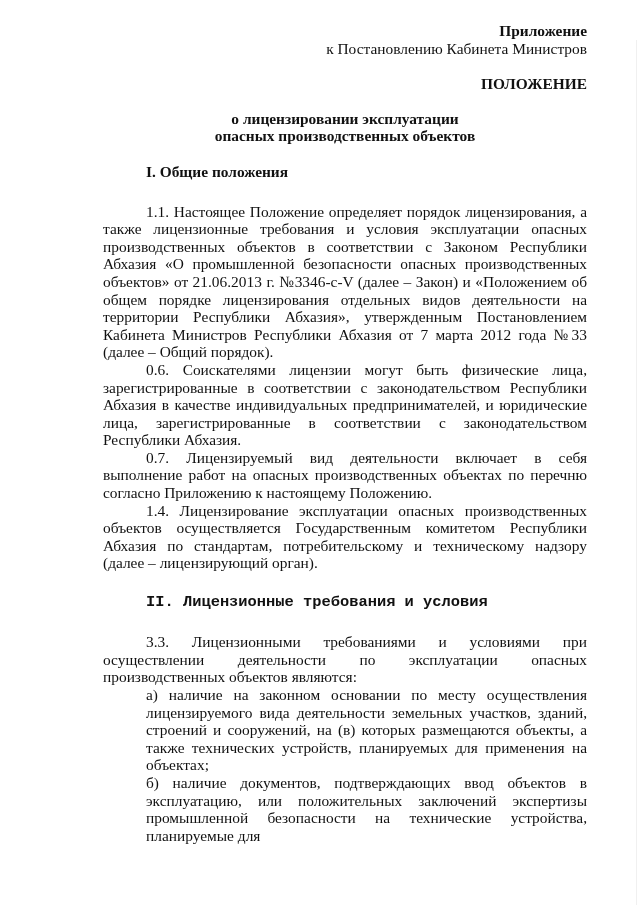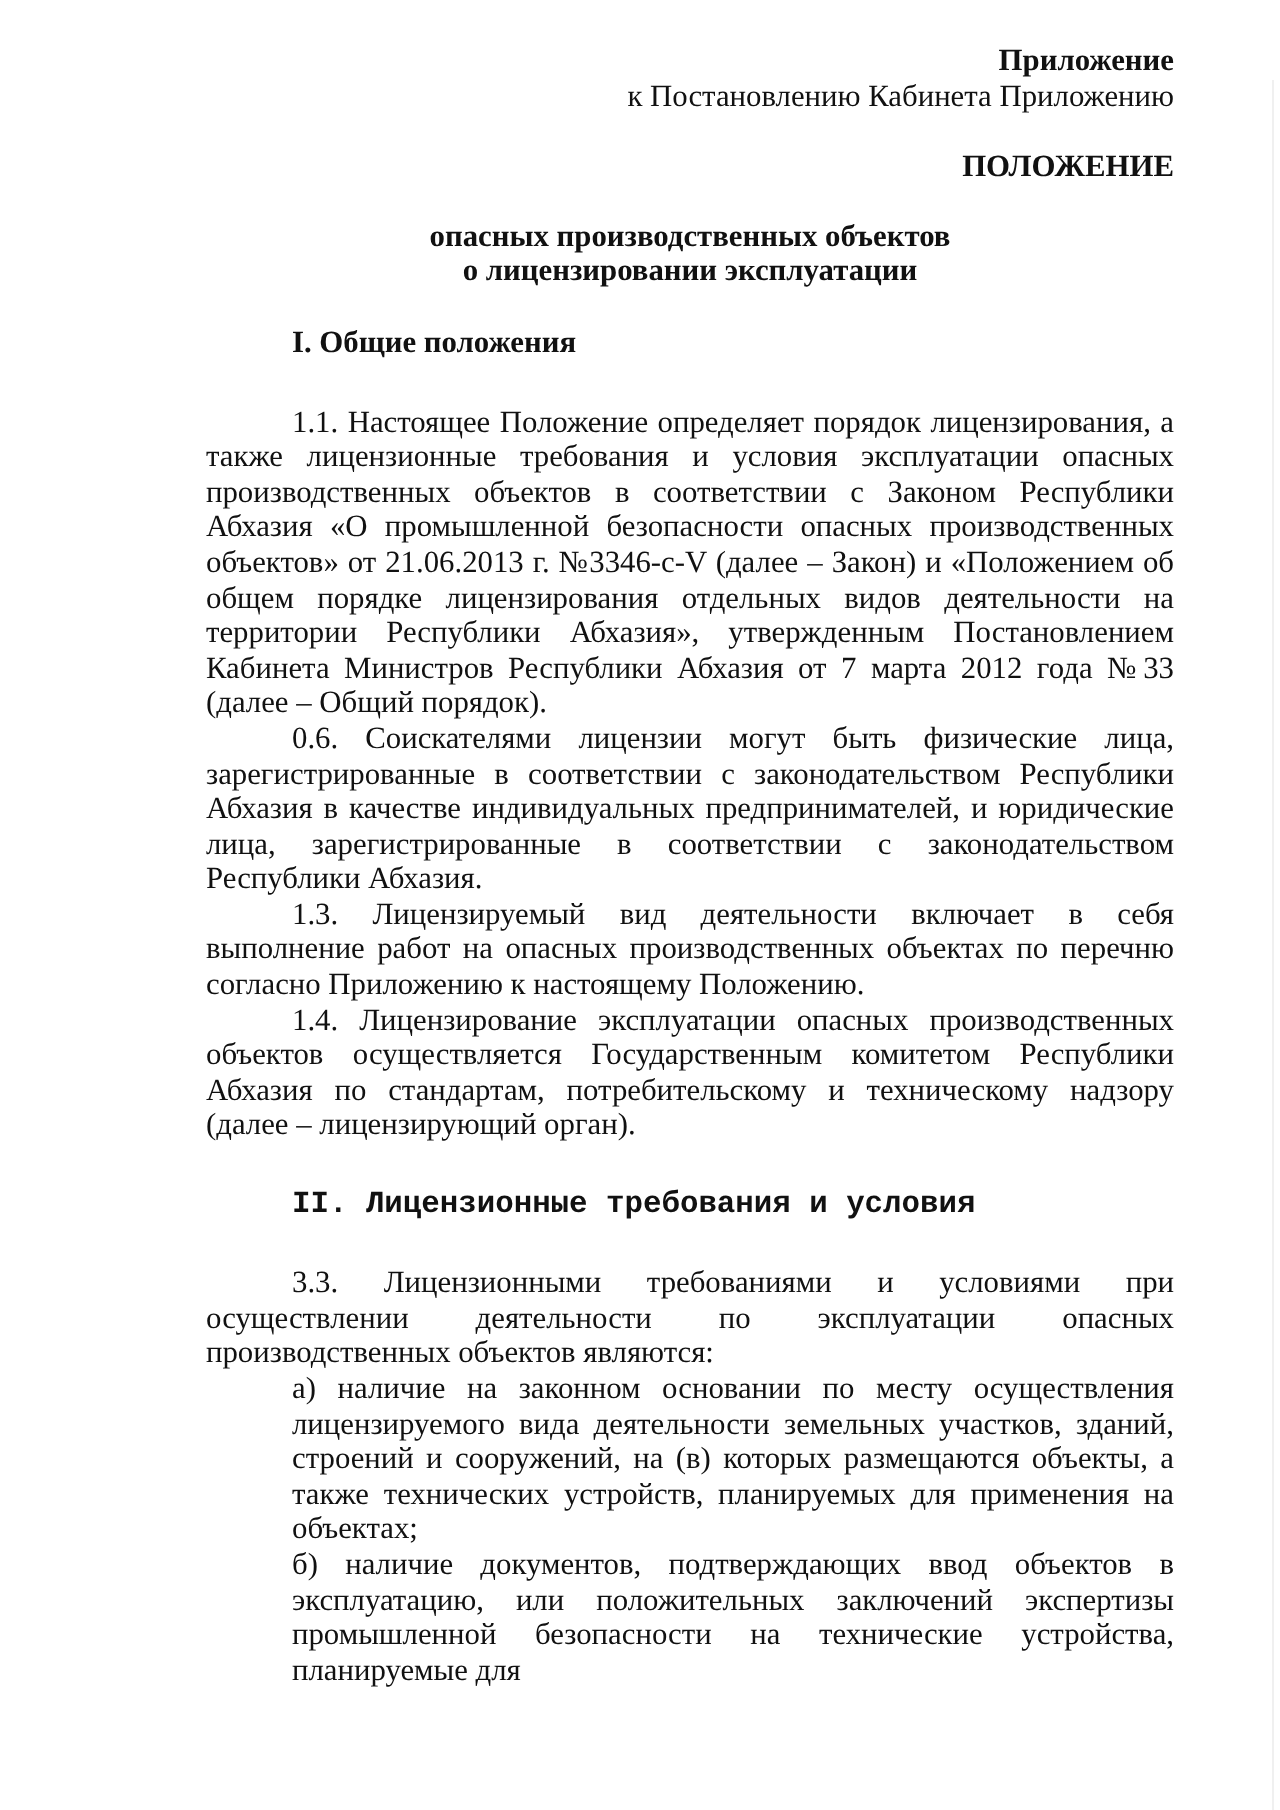--- a/index.html
+++ b/index.html
@@ -21,35 +21,35 @@
 </style>
 </head>
 <body>
 
 <div class="page">
   <div class="page-edge"></div>
   <div class="content">
 
     <div class="annex">
       <div class="title">Приложение</div>
-      <div>к Постановлению Кабинета Приложению</div>
+      <div>к Постановлению Кабинета Министров</div>
     </div>
 
     <div class="doc-title">ПОЛОЖЕНИЕ</div>
 
     <div class="doc-subtitle">
+      <div>о лицензировании эксплуатации</div>
       <div>опасных производственных объектов</div>
-      <div>о лицензировании эксплуатации</div>
     </div>
 
     <div class="section-heading first">I. Общие положения</div>
 
     <div class="para first">1.1. Настоящее Положение определяет порядок лицензирования, а также лицензионные требования и условия эксплуатации опасных производственных объектов  в соответствии с Законом Республики Абхазия «О промышленной безопасности опасных производственных объектов» от 21.06.2013 г. №3346-с-V (далее – Закон) и «Положением об общем порядке лицензирования отдельных видов деятельности на территории Республики Абхазия», утвержденным Постановлением Кабинета Министров Республики Абхазия от 7 марта 2012 года №33 (далее – Общий порядок).</div>
     <div class="para">0.6. Соискателями лицензии могут быть физические лица, зарегистрированные в соответствии с законодательством Республики Абхазия в качестве индивидуальных предпринимателей, и юридические лица, зарегистрированные в соответствии с законодательством Республики Абхазия.</div>
-    <div class="para">1.3. Лицензируемый вид деятельности включает в себя выполнение работ на опасных производственных объектах по перечню согласно Приложению к настоящему Положению.</div>
+    <div class="para">0.7. Лицензируемый вид деятельности включает в себя выполнение работ на опасных производственных объектах по перечню согласно Приложению к настоящему Положению.</div>
     <div class="para">1.4. Лицензирование эксплуатации опасных производственных объектов осуществляется Государственным комитетом Республики Абхазия по стандартам, потребительскому и техническому надзору (далее – лицензирующий орган).</div>
 
     <div class="gap"></div>
     <div class="section-heading" style="margin-top:4px;font-family:Liberation Mono, monospace;">II. Лицензионные требования и условия</div>
 
     <div class="para first">3.3. Лицензионными требованиями и условиями при осуществлении деятельности по эксплуатации опасных производственных объектов являются:</div>
     <div class="item">а) наличие на законном основании по месту осуществления лицензируемого вида деятельности земельных участков, зданий, строений и сооружений, на (в) которых размещаются объекты, а также технических устройств, планируемых для применения на объектах;</div>
     <div class="item">б) наличие документов, подтверждающих ввод объектов в эксплуатацию, или положительных заключений экспертизы промышленной безопасности на технические устройства, планируемые для</div>
 
   </div>

